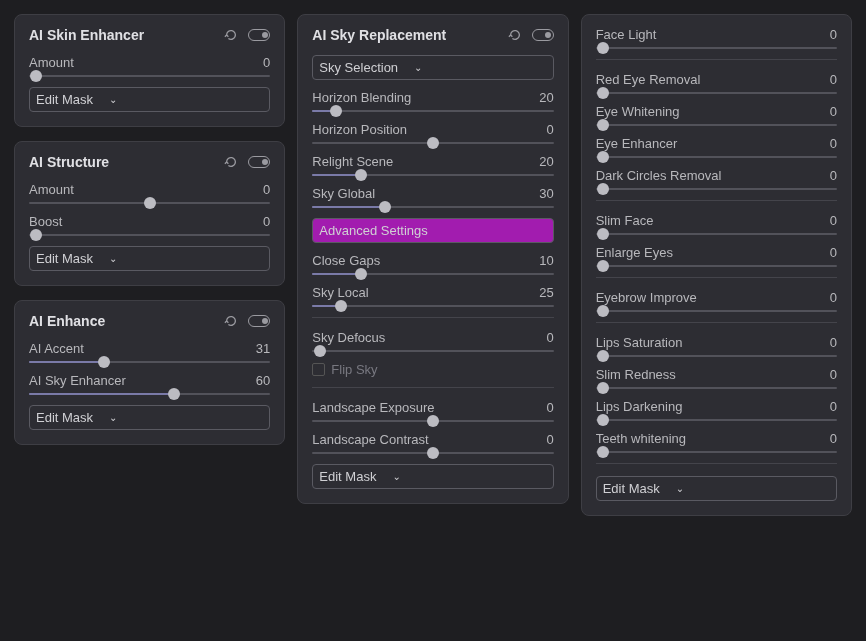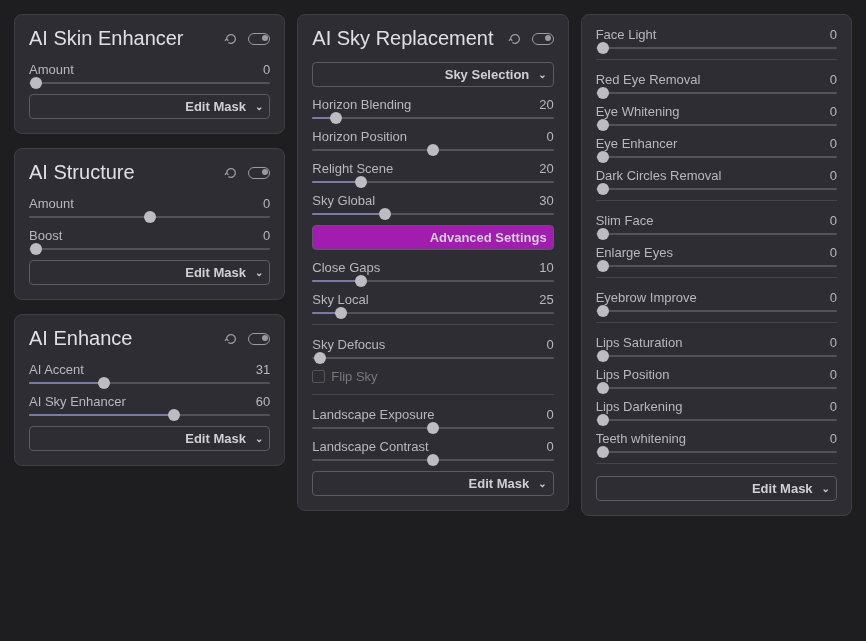--- a/index.html
+++ b/index.html
@@ -19,22 +19,22 @@
   border-radius: 8px;
   padding: 12px 14px 14px;
 }
 .panel-header {
   display: flex;
   align-items: center;
   justify-content: space-between;
   margin-bottom: 12px;
 }
 .panel-title {
-  font-weight: 400;
-  font-size: 20px;
+  font-weight: 700;
+  font-size: 14px;
   color: #e0e0e4;
 }
 .panel-actions { display: flex; align-items: center; gap: 10px; }
 .icon-undo {
   width: 14px; height: 14px;
   stroke: #9a9aa0; fill: none;
 }
 .toggle {
   width: 22px; height: 12px;
   border: 1.5px solid #9a9aa0;
@@ -84,30 +84,29 @@
   width: 12px; height: 12px;
   background: #bcbcc2;
   border-radius: 50%;
   top: -5px;
   transform: translateX(-50%);
   cursor: pointer;
 }
 .btn {
   display: flex;
   align-items: center;
-  justify-content: flex-end;
-  gap: 9px;
+  justify-content: flex-start;
+  gap: 16px;
   border: 1px solid #5a5a62;
   border-radius: 4px;
   padding: 4px 6px;
   color: #d0d0d4;
   font-size: 13px;
   cursor: pointer;
   margin-top: 4px;
-  font-weight: bold;
 }
 .btn .chev { font-size: 10px; }
 .divider {
   height: 1px;
   background: #44444b;
   margin: 8px 0 12px;
 }
 </style>
 </head>
 <body>
@@ -419,21 +418,21 @@
           <div class="slider-label">
             <span>Lips Saturation</span>
             <span>0</span>
           </div>
           <div class="slider-track">
             <div class="slider-thumb" style="left:3%"></div>
           </div>
         </div>
       <div class="slider-row">
           <div class="slider-label">
-            <span>Lips Position</span>
+            <span>Slim Redness</span>
             <span>0</span>
           </div>
           <div class="slider-track">
             <div class="slider-thumb" style="left:3%"></div>
           </div>
         </div>
       <div class="slider-row">
           <div class="slider-label">
             <span>Lips Darkening</span>
             <span>0</span>

